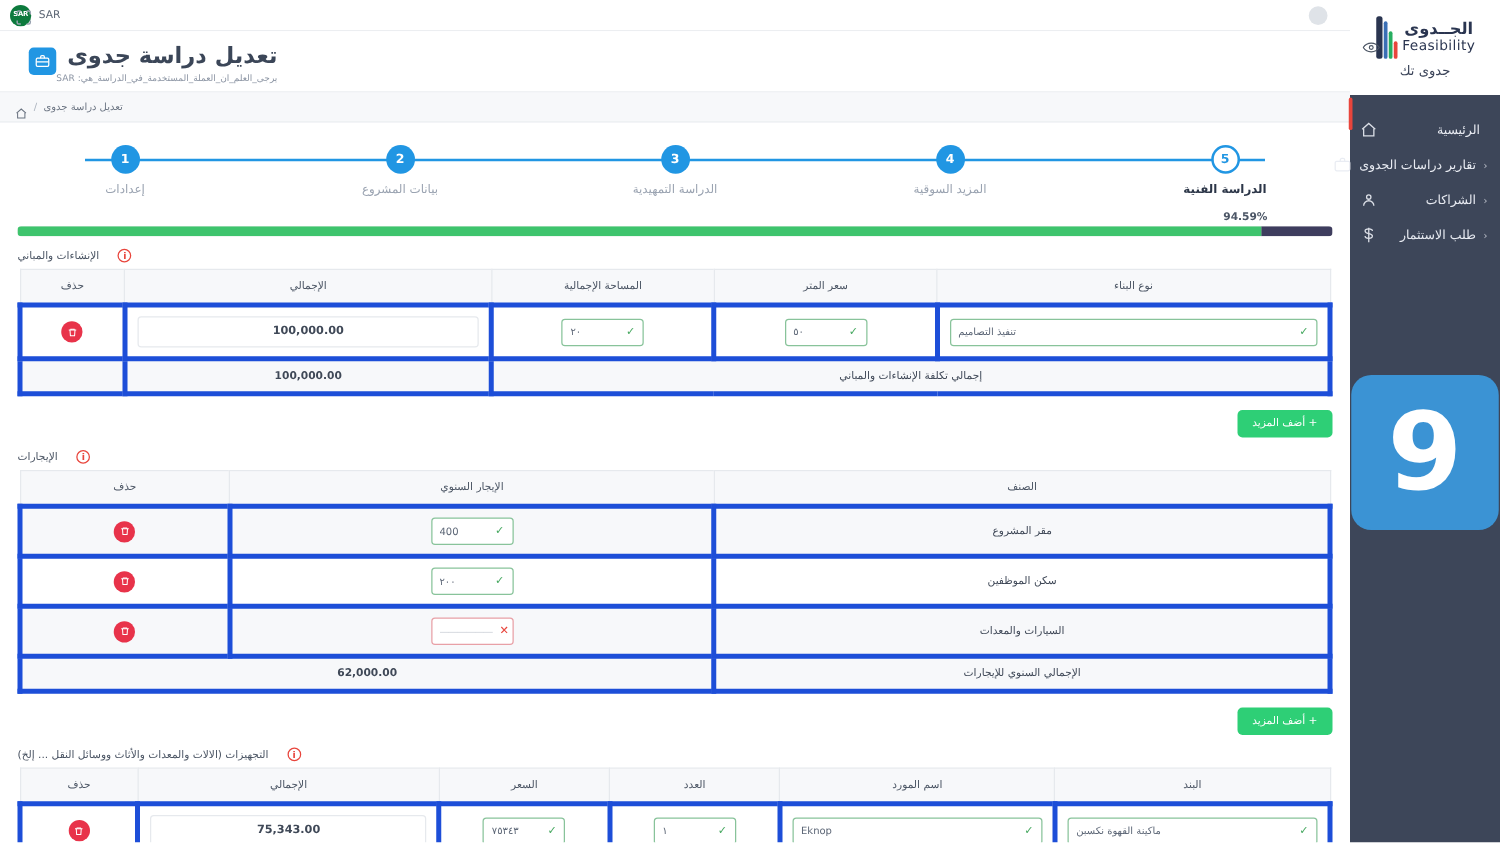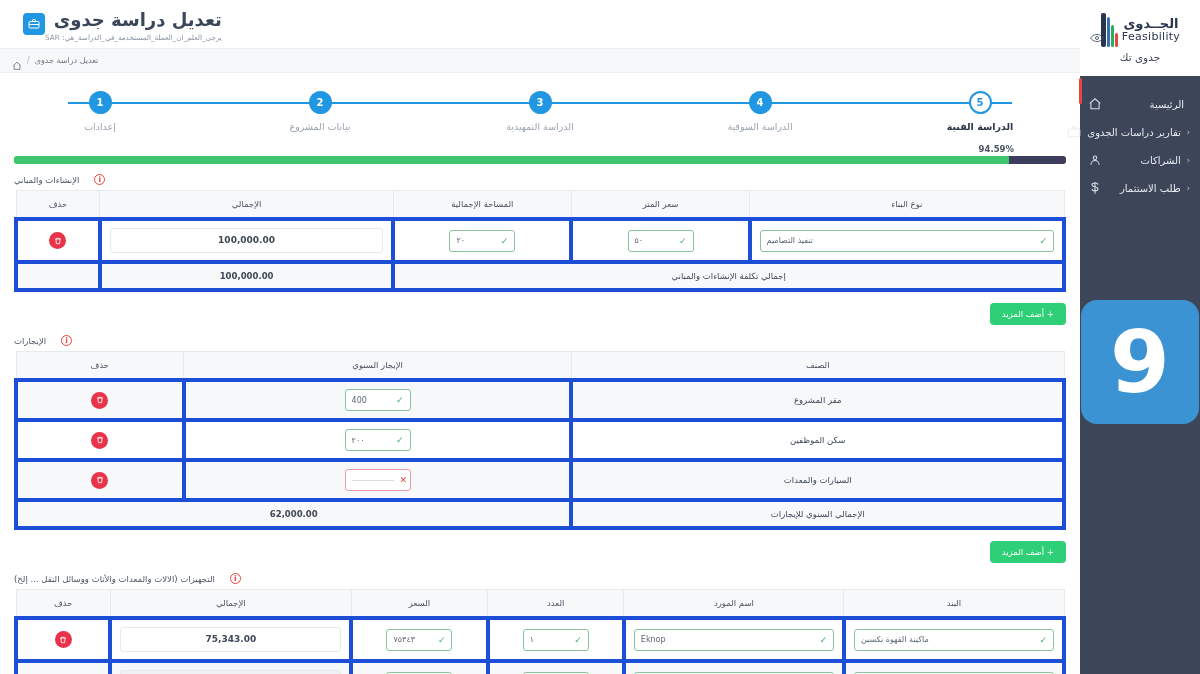--- a/index.html
+++ b/index.html
@@ -212,20 +212,28 @@
     font-family: inherit;
   }
 </style>
 </head>
 <body>
 
 <div class="app">
 
   <div class="main">
 
+    <div class="topbar">
+      <div class="cur-wrap">
+        <div class="cur-chip">SAR</div>
+        <div class="cur-txt">SAR</div>
+      </div>
+      <div class="topbar-spacer"></div>
+      <div class="avatar-dot"></div>
+    </div>
 
     <div class="page-head">
       <div class="head-icon">
         <svg width="12" height="12" viewBox="0 0 24 24" fill="none" stroke="#fff" stroke-width="2">
           <rect x="2" y="7" width="20" height="13" rx="2"></rect>
           <path d="M9 7V5a2 2 0 0 1 2-2h2a2 2 0 0 1 2 2v2"></path>
           <path d="M2 13h20"></path>
         </svg>
       </div>
       <div class="head-texts">
@@ -264,21 +272,21 @@
         <div class="step">
           <div class="step-bubble">2</div>
           <div class="step-label">بيانات المشروع</div>
         </div>
         <div class="step">
           <div class="step-bubble">3</div>
           <div class="step-label">الدراسة التمهيدية</div>
         </div>
         <div class="step">
           <div class="step-bubble">4</div>
-          <div class="step-label">الدراسة السوقية</div>
+          <div class="step-label">المزيد السوقية</div>
         </div>
         <div class="step current">
           <div class="step-bubble">5</div>
           <div class="step-label">الدراسة الفنية</div>
         </div>
       </div>
     </div>
 
     <div class="progress-zone">
       <div class="progress-pct">94.59%</div>

